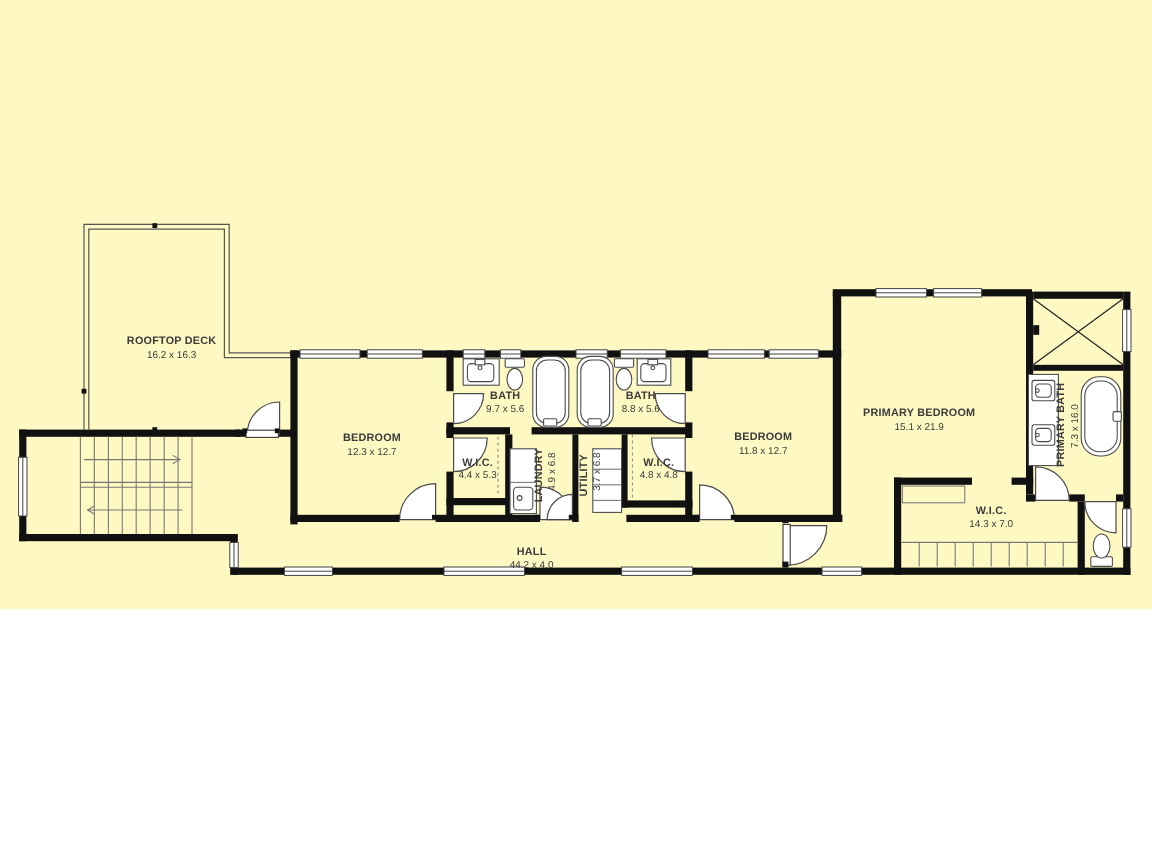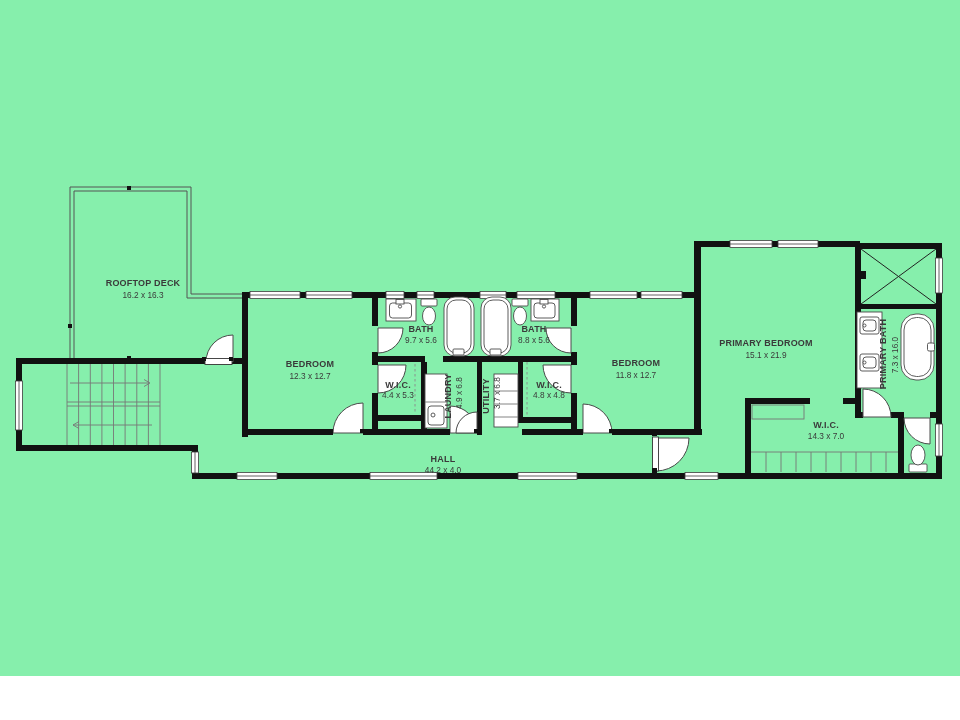--- a/index.html
+++ b/index.html
@@ -1,16 +1,16 @@
 <!DOCTYPE html>
 <html><head>
 <meta charset="utf-8">
 <style>
   html,body{margin:0;padding:0;background:#fff;}
-  #stage{position:relative;width:960px;height:676px;background:#86efac;overflow:hidden;
+  #stage{position:relative;width:960px;height:508px;background:#fef9c3;overflow:hidden;
          font-family:"Liberation Sans",sans-serif;}
   #plan{position:absolute;left:0;top:0;}
   .wall{fill:#111;}
   .win{fill:#fff;stroke:#3d3d3d;stroke-width:.8;}
   .wline{stroke:#3d3d3d;stroke-width:.8;}
   .door{fill:#fff;stroke:#4a4a4a;stroke-width:1;}
   .leaf{fill:#fff;stroke:#333;stroke-width:.9;}
   .fx{fill:#fff;stroke:#4a4a4a;stroke-width:.9;}
   .thin{stroke:#777;stroke-width:.9;fill:none;}
   .thin2{stroke:#555;stroke-width:1;fill:none;}

